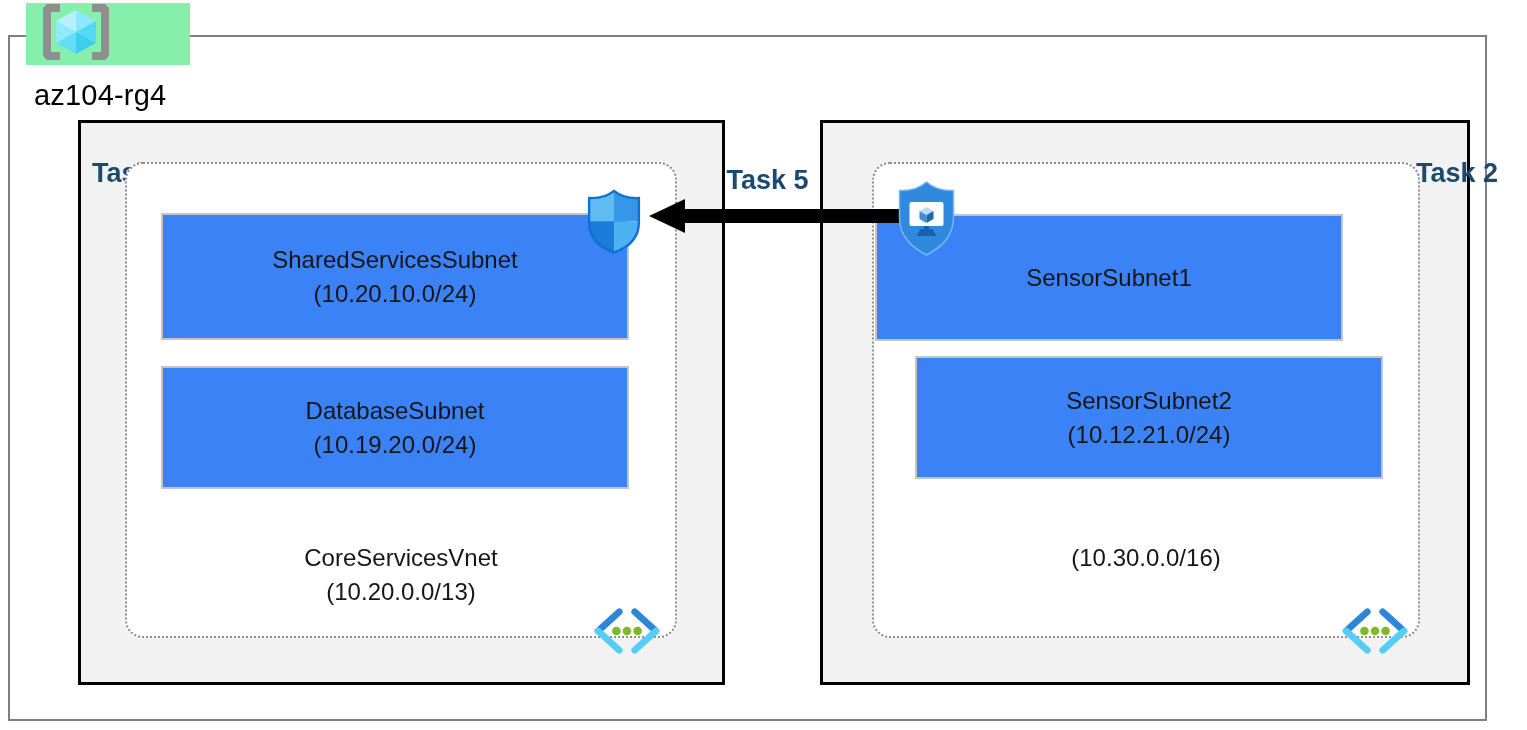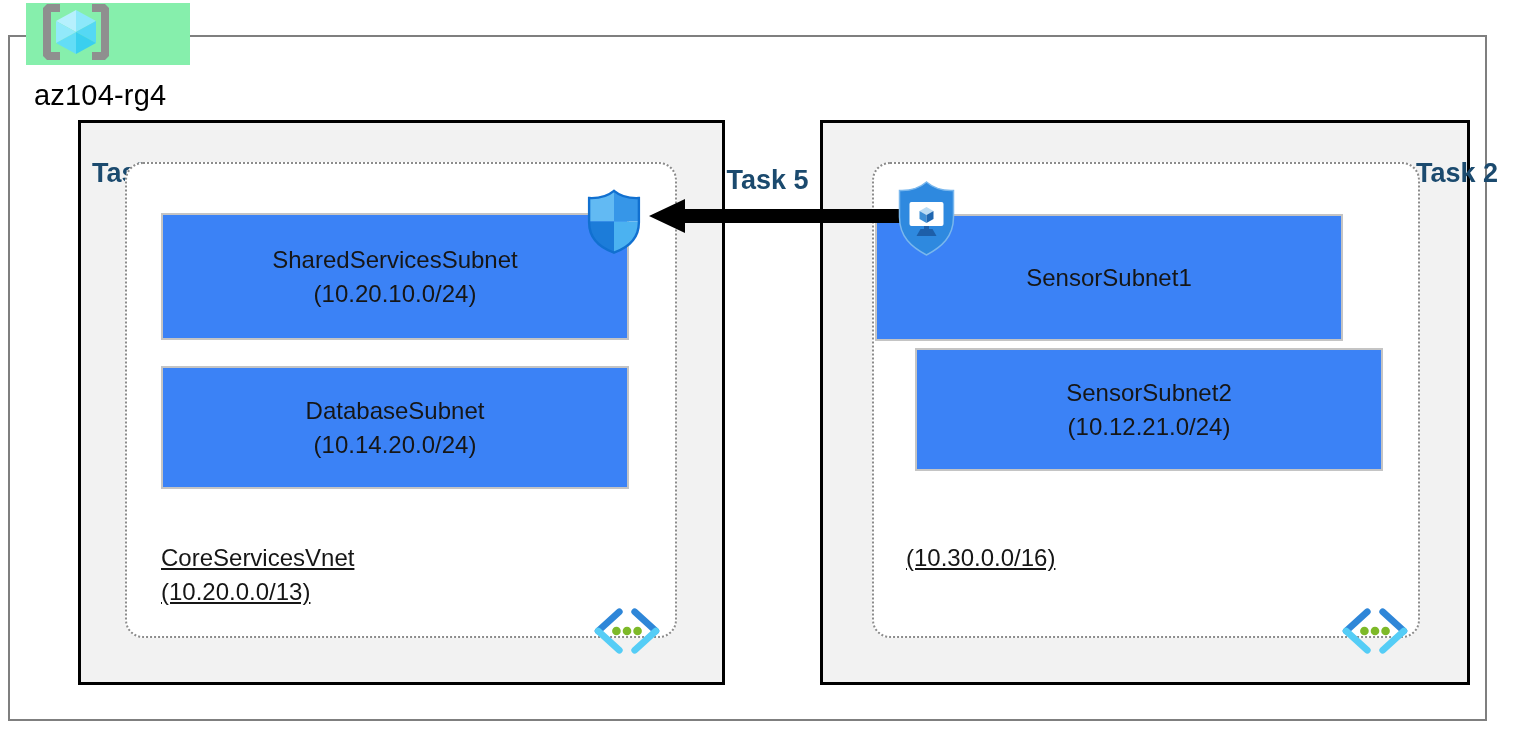--- a/index.html
+++ b/index.html
@@ -23,23 +23,23 @@
   .task3-label{left:695px;top:165px;width:145px;text-align:center;font-weight:bold;font-size:27px;color:#1b4a6e;}
   
   .vnet-bound{border:2px dotted #8c8c8c;border-radius:18px;background:#ffffff;}
   .vnet-left{left:125px;top:162px;width:552px;height:476px;}
   .vnet-right{left:872px;top:162px;width:548px;height:476px;}
   
   .subnet{background:#3b82f6;border:2px solid #c4c4c4;display:flex;flex-direction:column;align-items:center;justify-content:center;font-size:24px;line-height:34px;color:#161616;text-align:center;}
   .s1{left:161px;top:213px;width:468px;height:127px;}
   .s2{left:161px;top:366px;width:468px;height:123px;}
   .s3{left:875px;top:214px;width:468px;height:127px;}
-  .s4{left:915px;top:348px;width:468px;height:123px;}
+  .s4{left:915px;top:356px;width:468px;height:123px;}
   
-  .vnet-label{font-size:24px;line-height:34px;color:#161616;text-align:left;width:480px;text-decoration:underline;}
+  .vnet-label{font-size:24px;line-height:34px;color:#161616;text-align:center;width:480px;}
   .vl-left{left:161px;top:541px;}
   .vl-right{left:906px;top:541px;}
   
   .rg-icon-box{width:84px;height:58px;}
   .nsg-icon-box{left:585px;top:188px;width:58px;height:67px;}
   .asg-icon-box{left:895px;top:179px;width:63px;height:80px;}
   .vneticon-left{left:590px;top:605px;width:74px;height:50px;}
   .vneticon-right{left:1338px;top:605px;width:74px;height:50px;}
   .arrow-box{left:645px;top:196px;width:262px;height:40px;}
 </style>
@@ -75,21 +75,21 @@
   <div class="abs vnet-bound vnet-left"></div>
 
   <div class="abs vnet-bound vnet-right"></div>
 
   <div class="abs subnet s1">
     <span>SharedServicesSubnet</span>
     <span>(10.20.10.0/24)</span>
   </div>
   <div class="abs subnet s2">
     <span>DatabaseSubnet</span>
-    <span>(10.14.20.0/24)</span>
+    <span>(10.19.20.0/24)</span>
   </div>
 
   <div class="abs subnet s3">
     <span>SensorSubnet1</span>
   </div>
   <div class="abs subnet s4">
     <span>SensorSubnet2</span>
     <span>(10.12.21.0/24)</span>
   </div>
 

